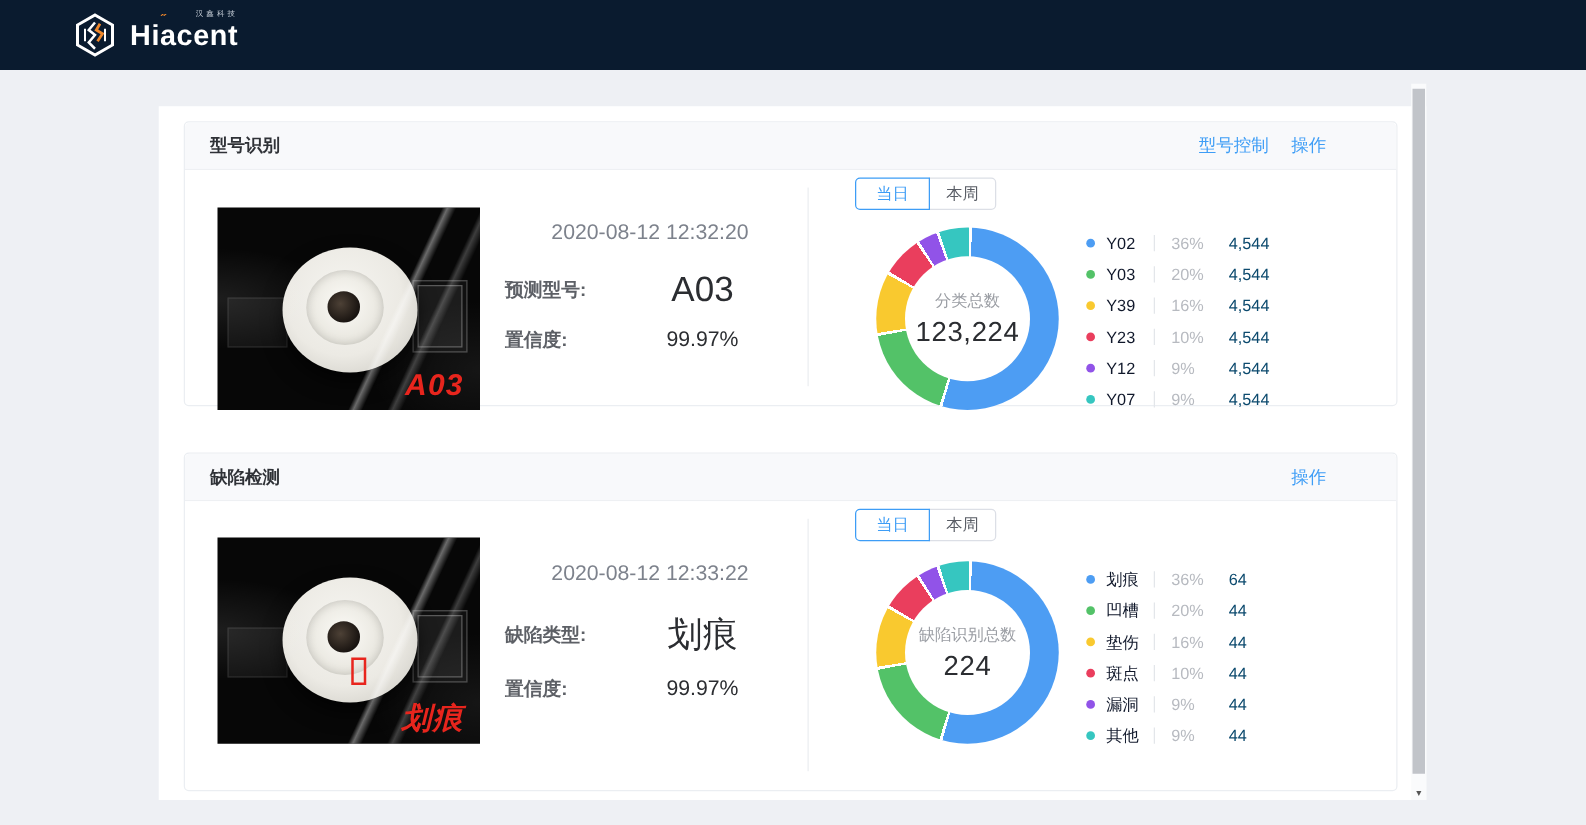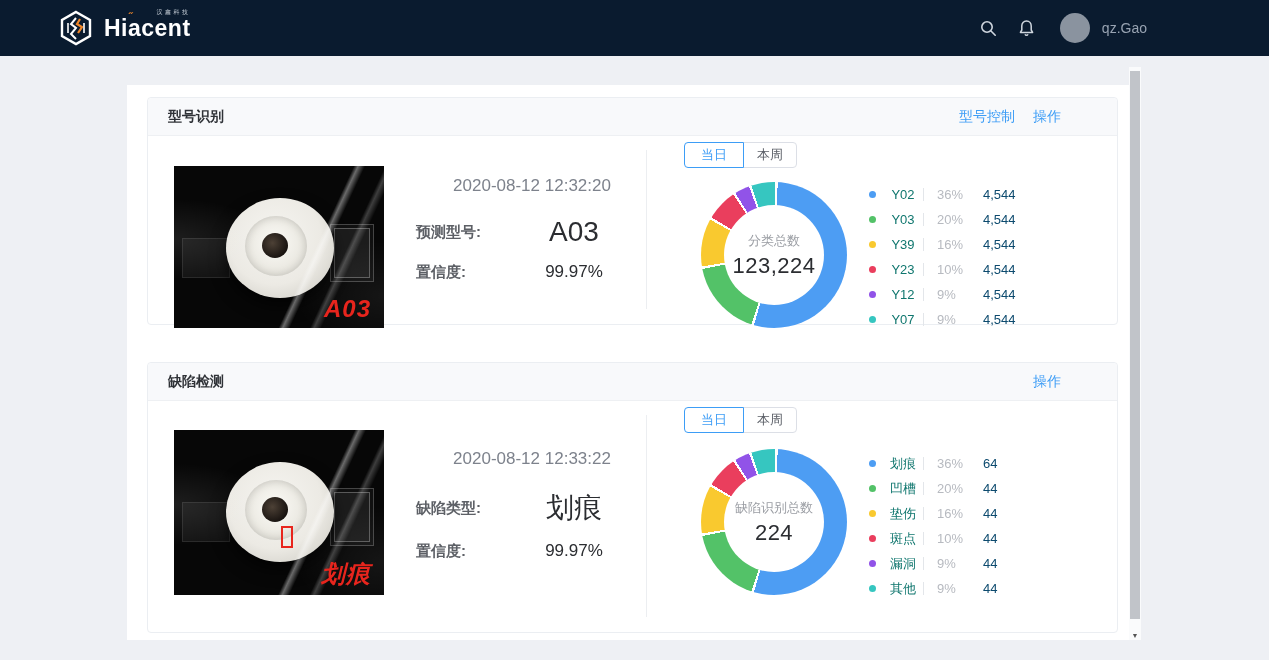--- a/index.html
+++ b/index.html
@@ -56,21 +56,21 @@
   .disc { position:absolute; left:71px; top:50px; width:62px; height:60px; border-radius:50%; z-index:2;
     background: radial-gradient(circle at 48% 45%, #fcfbf7, #e6e4dc 75%, #d8d6cd);
     box-shadow: inset 0 0 8px rgba(0,0,0,.18); }
   .hole { position:absolute; left:88px; top:67px; width:26px; height:25px; border-radius:50%; z-index:3;
     background: radial-gradient(circle at 40% 40%, #4d4136, #181310 72%); }
   .photo-label { position:absolute; right:13px; bottom:5px; z-index:4; color:#e8251d;
     font-size:24px; font-weight:bold; font-style:italic; letter-spacing:1px; }
   .bbox { position:absolute; left:107px; top:96px; width:12px; height:22px; border:2px solid #e8251d; z-index:4; }
 
   
-  .info { position:absolute; left:268px; width:232px; }
+  .info { position:absolute; left:256px; width:232px; }
   .ts { font-size:17px; color:#7d828c; text-align:center; margin-bottom:20px; }
   .irow { display:flex; align-items:center; margin-bottom:14px; }
   .ilab { font-size:15px; color:#5d6066; font-weight:bold; width:84px; }
   .ival-big { flex:1; text-align:center; font-size:28px; color:#2b2d31; }
   .ival { flex:1; text-align:center; font-size:17px; color:#2b2d31; }
   .vdivider { position:absolute; left:498px; top:14px; bottom:14px; width:1px; background:#eceef1; }
 
   
   .right-sec { position:absolute; left:520px; right:0; top:0; bottom:0; }
   .toggle { position:absolute; left:16px; top:6px; display:flex; }
@@ -79,21 +79,21 @@
   .tbtn.on { width:60px; border-color:#3d9df6; color:#3d9df6; border-radius:4px 0 0 4px; z-index:1; }
   .tbtn.off { width:54px; margin-left:-1px; border-radius:0 4px 4px 0; }
   .donut { position:absolute; left:33px; top:46px; width:146px; height:146px; border-radius:50%; cursor:pointer; }
   .donut-hole { position:absolute; left:23px; top:23px; width:100px; height:100px; border-radius:50%;
     background:#fff; display:flex; flex-direction:column; align-items:center; justify-content:center; cursor:default; }
   .c-label { font-size:13px; color:#9a9da3; }
   .c-value { font-size:22px; color:#2b2d31; margin-top:3px; letter-spacing:.5px; }
   .legend { position:absolute; left:201px; top:46px; }
   .lrow { display:flex; align-items:center; height:25px; font-size:13px; cursor:pointer; }
   .dot { width:7px; height:7px; border-radius:50%; margin-right:9px; }
-  .llab { width:36px; color:#0f766e;text-align:center; }
+  .llab { width:36px; color:#0f172a; }
   .lsep { width:1px; height:13px; background:#e3e6ea; margin:0 13px 0 2px; }
   .lpct { width:46px; color:#b7bac0; }
   .lval { width:58px; text-align:left; color:#0c4a6e; }
 </style>
 </head>
 <body>
 
 <div class="navbar">
   <div class="brand">
     <svg class="brand-logo" viewBox="0 0 36 36">
@@ -102,36 +102,20 @@
       <polyline points="22,9 19,14 24,17 20,23" fill="none" stroke="#f0872a" stroke-width="2.2"></polyline>
       <line x1="10" y1="13" x2="10" y2="23" stroke="#ffffff" stroke-width="1.6"></line>
       <line x1="26" y1="13" x2="26" y2="23" stroke="#ffffff" stroke-width="1.6"></line>
     </svg>
     <div class="brand-text">
       <span class="brand-accent">˝</span>
       <span>Hiacent</span>
       <span class="brand-sub">汉鑫科技</span>
     </div>
   </div>
-  <div class="nav-right">
-    <div class="icon-btn">
-      <svg width="17" height="17" viewBox="0 0 17 17">
-          <circle cx="7" cy="7" r="5.2" fill="none" stroke="#cfd6de" stroke-width="1.6"></circle>
-          <line x1="11" y1="11" x2="15.2" y2="15.2" stroke="#cfd6de" stroke-width="1.6" stroke-linecap="round"></line>
-        </svg>
-    </div>
-    <div class="icon-btn">
-      <svg width="17" height="18" viewBox="0 0 17 18">
-          <path d="M8.5,2 C5.6,2 3.8,4.2 3.8,7 L3.8,11 L2.4,13.4 L14.6,13.4 L13.2,11 L13.2,7 C13.2,4.2 11.4,2 8.5,2 Z" fill="none" stroke="#cfd6de" stroke-width="1.5" stroke-linejoin="round"></path>
-          <path d="M7,15.2 a1.6,1.6 0 0 0 3,0" fill="none" stroke="#cfd6de" stroke-width="1.4"></path>
-        </svg>
-    </div>
-    <div class="avatar"></div>
-    <div class="user-name">qz.Gao</div>
-  </div>
 </div>
 
 <div class="container">
 
   <div class="card card1">
     <div class="card-head">
       <span class="card-title">型号识别</span>
       <span class="card-links">
         <span class="link">型号控制</span>
         <span class="link">操作</span>

